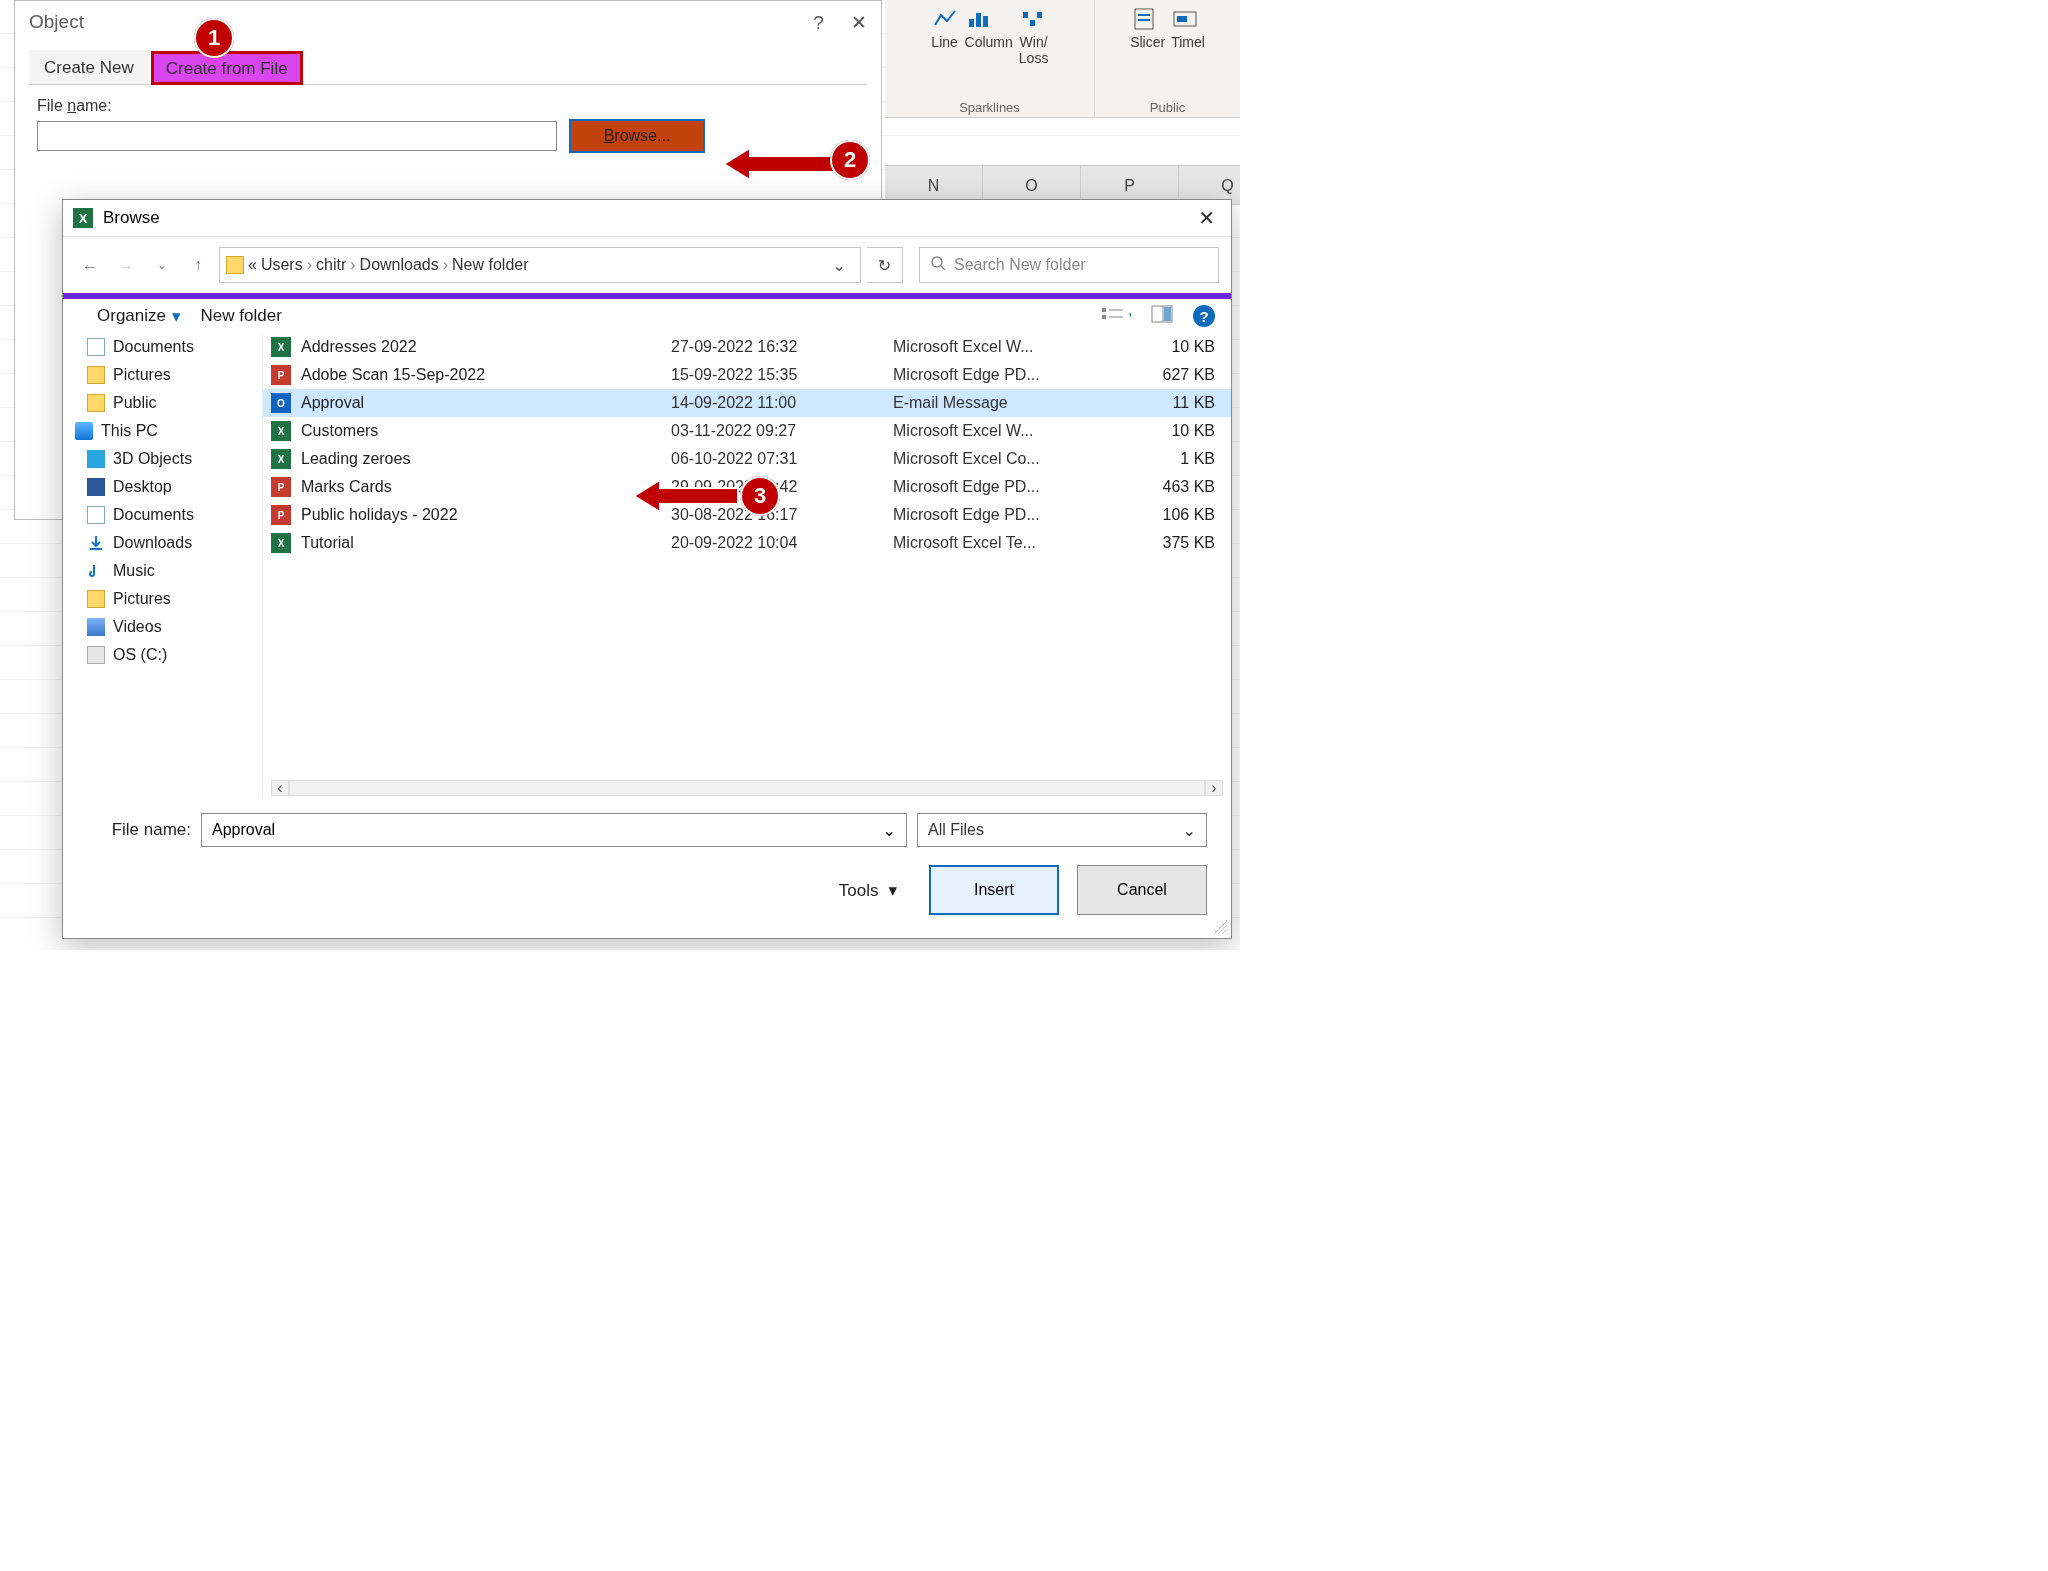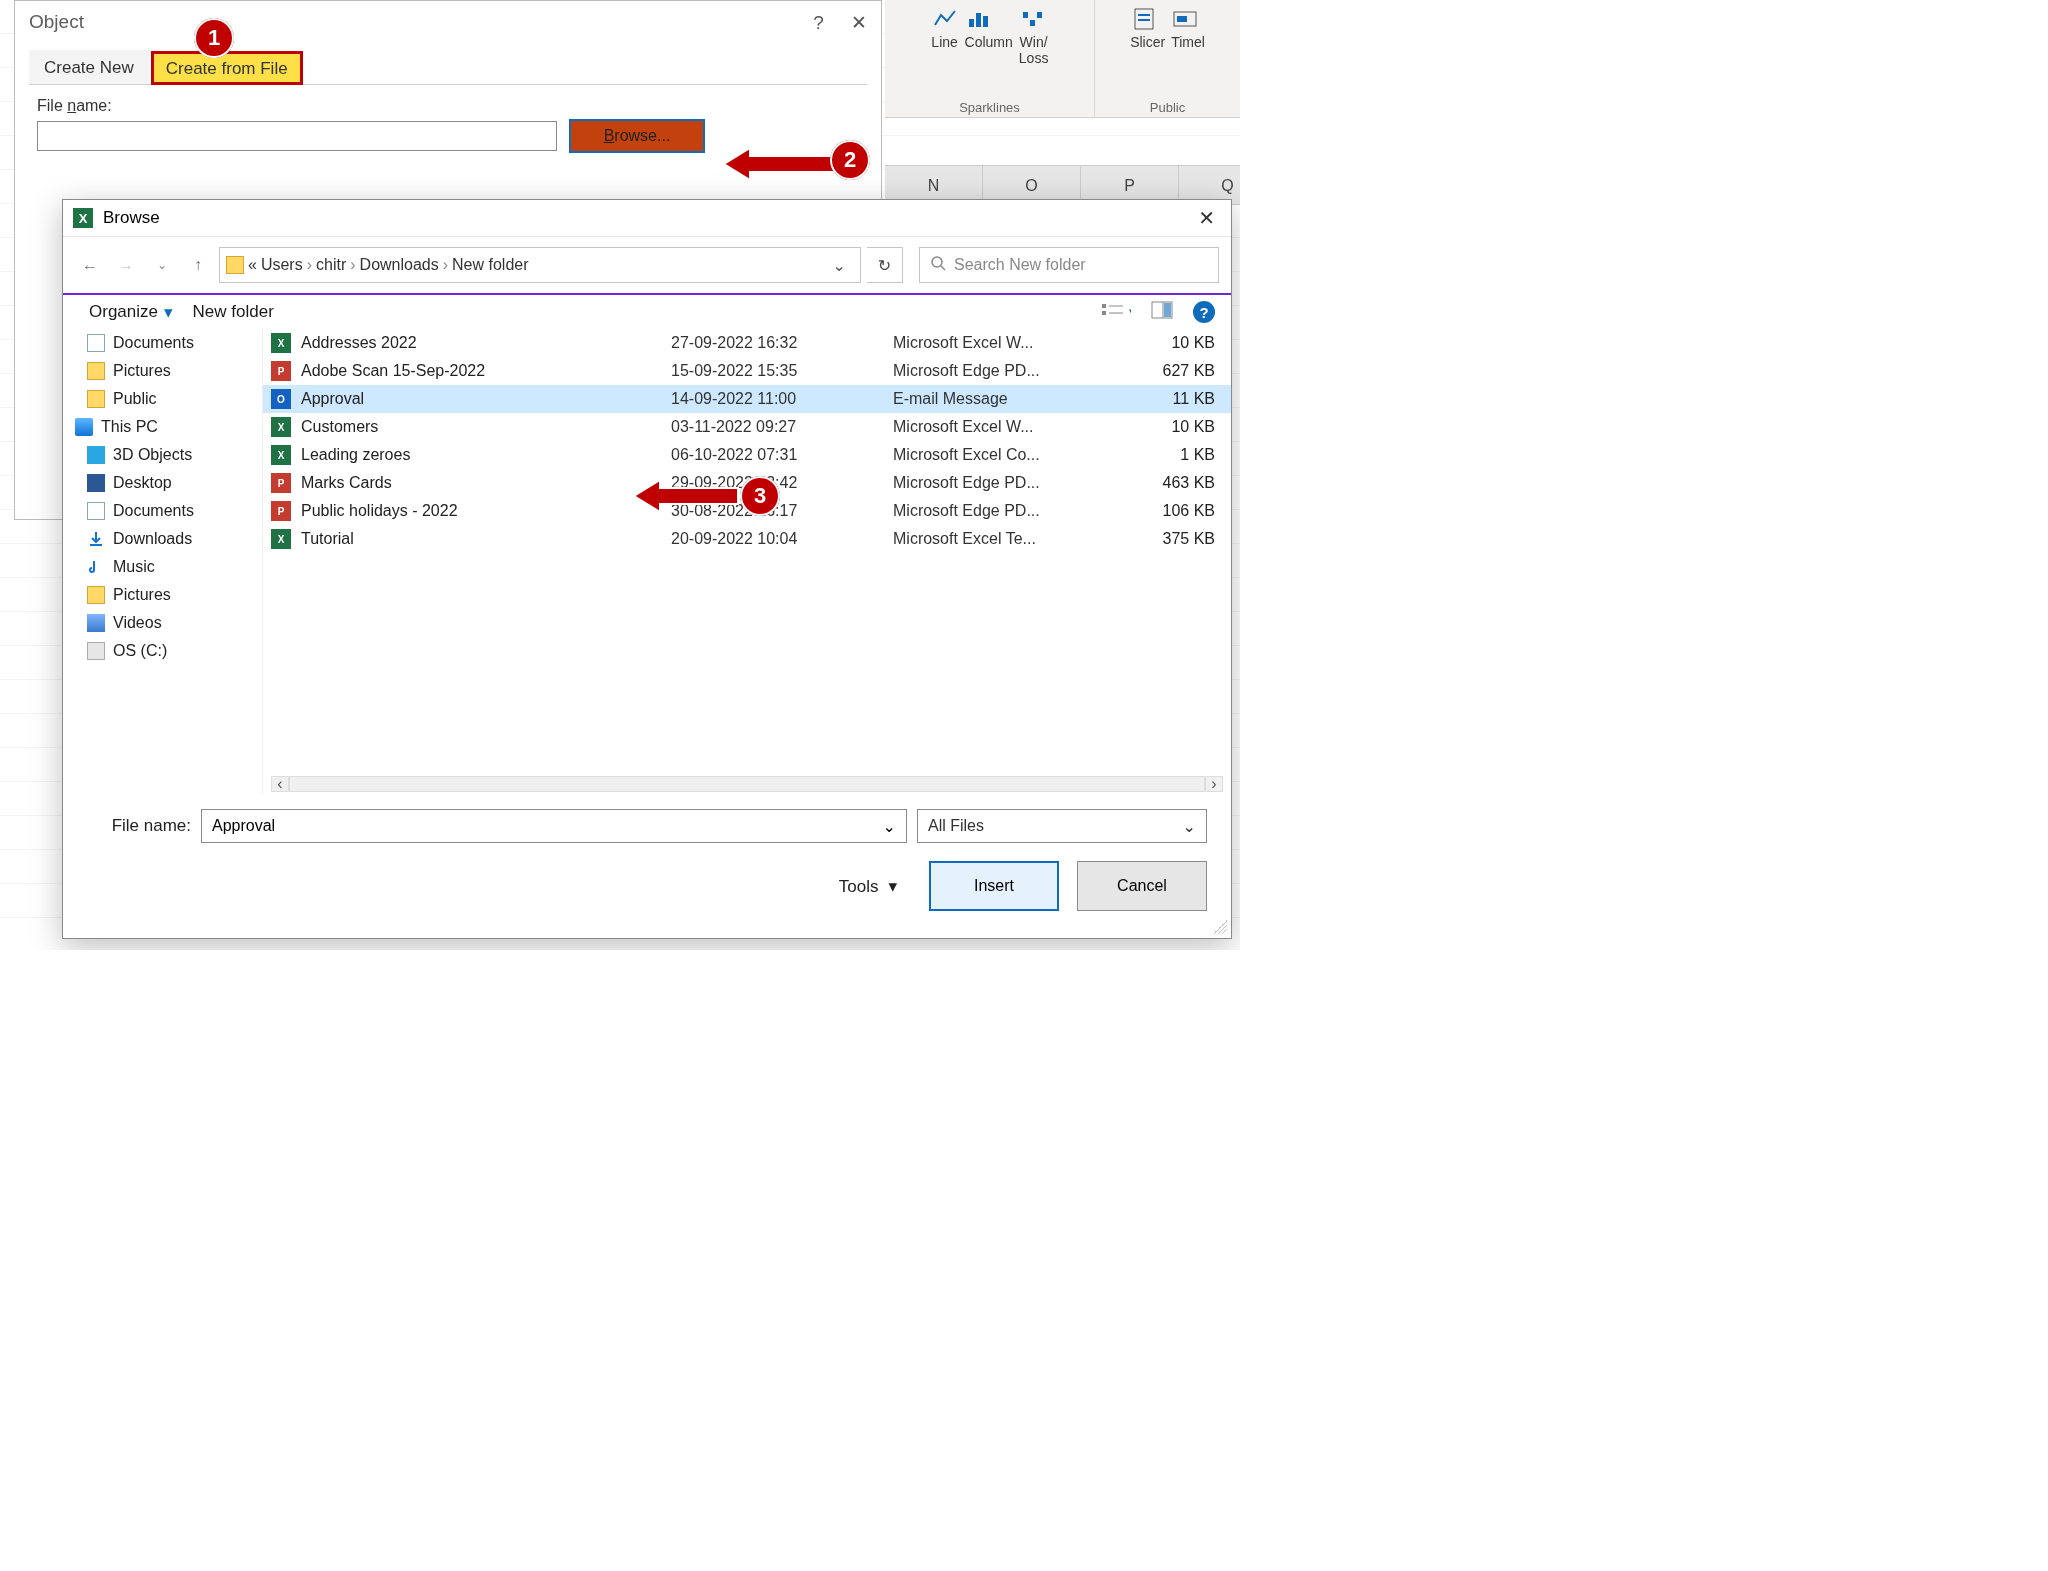--- a/index.html
+++ b/index.html
@@ -36,21 +36,21 @@
   
   .obj-dlg {
     position:absolute; left:14px; top:0; width:868px; height:520px;
     background:#ffffff; border:1px solid #bcbcbc;
   }
   .obj-title { padding:10px 14px 8px 14px; font-size:19px; color:#5d5d5d; display:flex; justify-content:space-between; }
   .obj-title .icons span { margin-left:22px; color:#555; }
   .obj-tabs { display:flex; border-bottom:1px solid #d0d0d0; margin:8px 14px 0 14px; }
   .obj-tab { padding:7px 14px 6px 14px; font-size:17px; color:#333; border:1px solid transparent;
      border-bottom:none; background:#f4f4f4; margin-right:2px;}
-  .obj-tab.active { background:#fde047; border-color:#d0d0d0; position:relative; top:1px; }
+  .obj-tab.active { background:#d946ef; border-color:#d0d0d0; position:relative; top:1px; }
   .obj-tab.hl { outline:3px solid #c00000; outline-offset:-3px; }
   .obj-body { padding:6px 22px; }
   .fn-label { font-size:16px; color:#333; margin:6px 0 4px 0; }
   .fn-label u { text-decoration:underline; }
   .fn-row { display:flex; gap:12px; align-items:center; }
   .fn-input { width:520px; height:30px; border:1px solid #8a8a8a; }
   .browse-btn { width:136px; height:34px; border:2px solid #0f6cbd; background:#c2410c;
      font-size:16px; color:#222; display:flex; align-items:center; justify-content:center;}
   
   .callout { position:absolute; width:40px; height:40px; border-radius:50%; background:#c00000;
@@ -72,22 +72,22 @@
      color:#777; }
   .crumb-bar { flex:1; height:36px; border:1px solid #c5c5c5; display:flex; align-items:center;
      padding:0 6px; gap:4px; font-size:16px; color:#333; position:relative;}
   .crumb-bar .fld { width:18px; height:18px; background:#ffd868; border:1px solid #d7a62e; }
   .crumb-chev { color:#888; }
   .crumb-drop { margin-left:auto; padding:0 8px; color:#555; }
   .refresh { width:36px; height:36px; border:1px solid #c5c5c5; border-left:none; display:flex;
      align-items:center; justify-content:center; color:#444; }
   .search { width:300px; height:36px; border:1px solid #c5c5c5; margin-left:10px; display:flex;
      align-items:center; padding:0 10px; color:#888; gap:8px;}
-  .br-tool { display:flex; align-items:center; padding:6px 16px 6px 26px; gap:20px;
-     border-top:2px solid #6d28d9;}
+  .br-tool { display:flex; align-items:center; padding:6px 16px 6px 34px; gap:20px;
+     border-top:6px solid #6d28d9;}
   .organize { color:#1a1a1a; font-size:17px; display:flex; align-items:center; gap:6px;}
   .newfolder { color:#1a1a1a; font-size:17px; }
   .view-icons { margin-left:auto; display:flex; align-items:center; gap:20px; color:#3b3b3b;}
   .help-badge { width:22px; height:22px; border-radius:50%; background:#0f6cbd; color:#fff;
      font-weight:700; display:flex; align-items:center; justify-content:center; font-size:15px;}
   .br-main { display:flex; height:466px; }
   .tree { width:200px; border-right:1px solid #eee; overflow-y:auto; font-size:16px;}
   .tree::-webkit-scrollbar { width:16px; }
   .tree::-webkit-scrollbar-thumb { background:#cfcfcf; }
   .tree::-webkit-scrollbar-track { background:#f0f0f0; }

